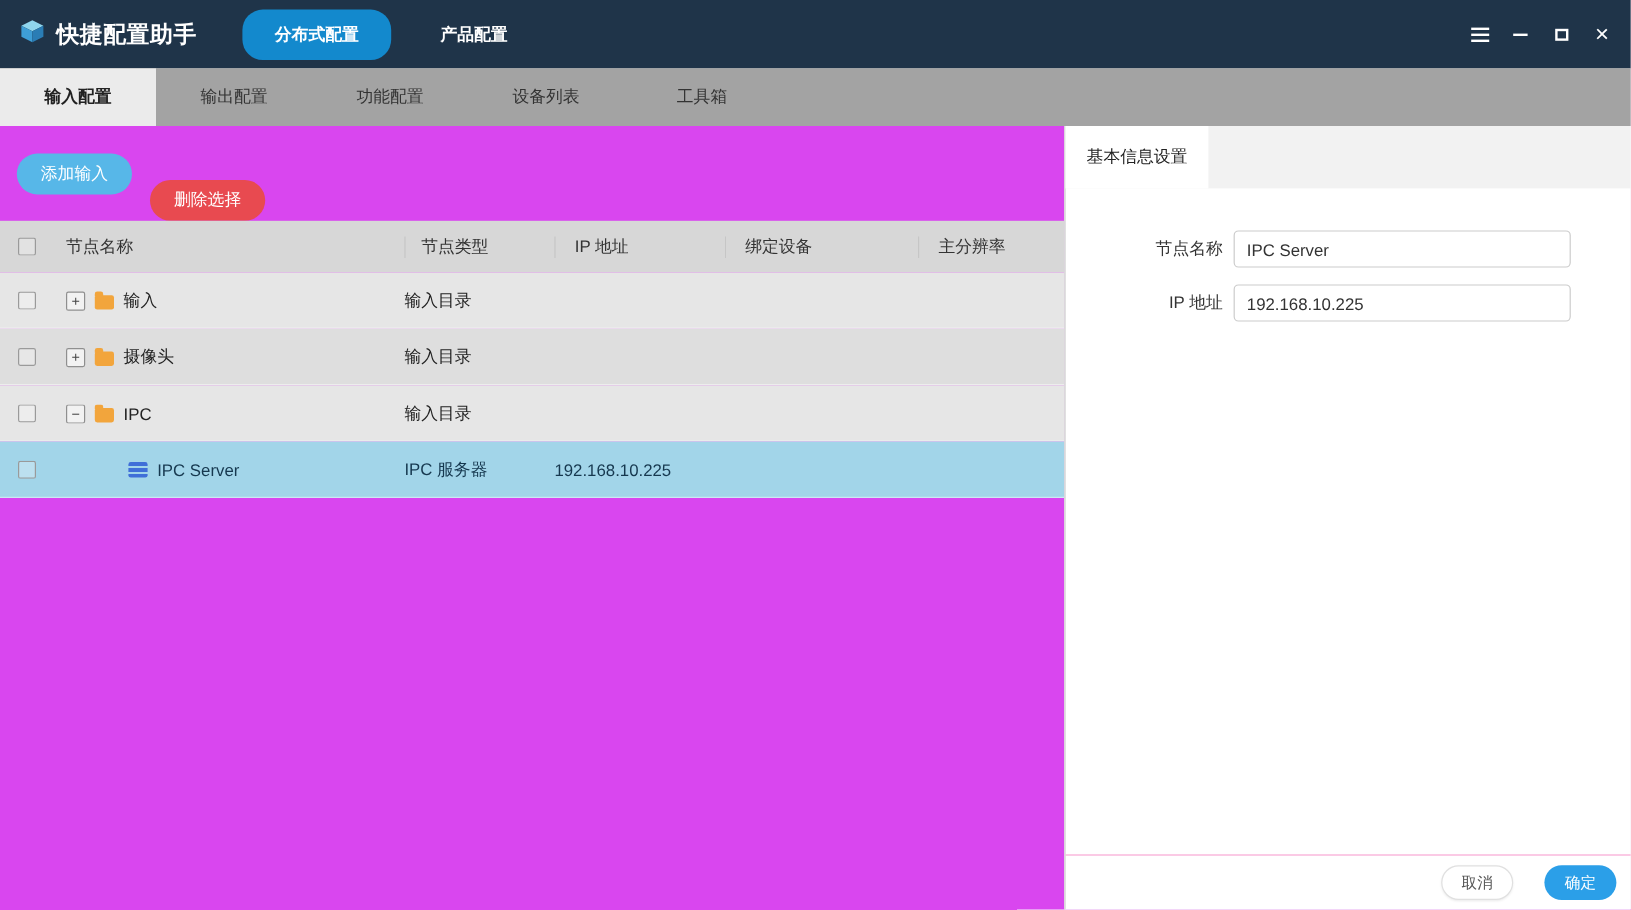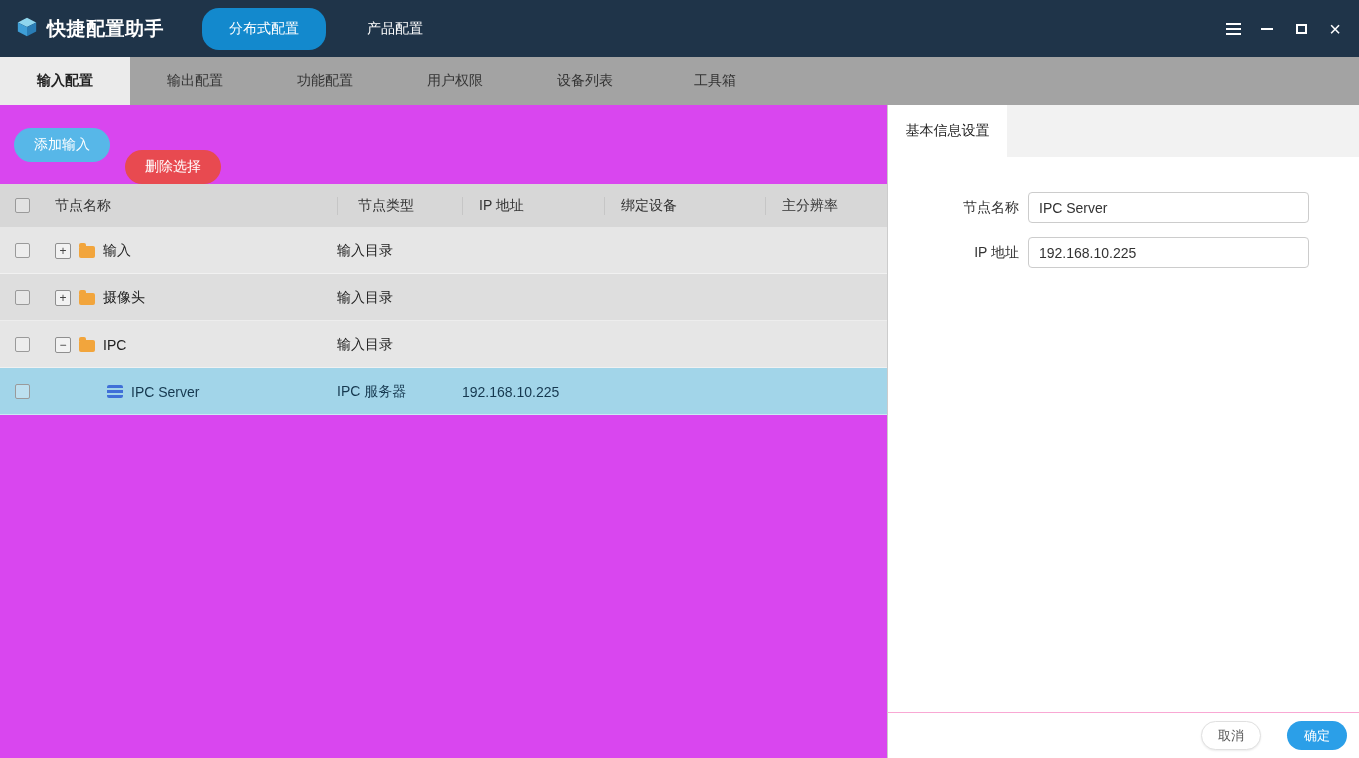--- a/index.html
+++ b/index.html
@@ -6,21 +6,21 @@
   html,body { width:1359px; height:758px; overflow:hidden; }
   body { font-family:"Liberation Sans", sans-serif; }
   .window { width:1359px; height:758px; display:flex; flex-direction:column; background:#ebebeb; }
 
   
   .titlebar { flex:0 0 57px; background:#1f3449; display:flex; align-items:center; color:#fff; }
   .app-id { display:flex; align-items:center; gap:9px; padding:0 16px; }
   .app-title { font-size:19px; font-weight:bold; letter-spacing:.5px; }
   .top-nav { display:flex; align-items:center; gap:14px; margin-left:22px; }
   .nav-pill { height:42px; padding:0 27px; border-radius:17px; border:none; background:transparent;
-              color:#fff; font-size:14px; font-weight:normal; font-family:inherit; cursor:pointer; }
+              color:#fff; font-size:14px; font-weight:bold; font-family:inherit; cursor:pointer; }
   .nav-pill.active { background:#1389cd; }
   .win-controls { margin-left:auto; display:flex; align-items:center; gap:10px; padding-right:12px; }
   .wc { width:24px; height:24px; display:flex; align-items:center; justify-content:center;
         color:#fff; cursor:pointer; font-size:20px; line-height:1; }
   .hamburger { width:15px; height:2px; background:#fff; box-shadow:0 -5px 0 0 #fff, 0 5px 0 0 #fff; }
   .minbar { width:12px; height:2px; background:#fff; }
   .maxbox { width:11px; height:10px; border:2px solid #fff; }
 
   
   .tabstrip { flex:0 0 48px; background:#a3a3a3; display:flex; }
@@ -46,21 +46,21 @@
   .trow.even { background:#dedede; }
   .trow.selected { background:#a2d5e9; color:#16384f; }
   .cell { display:flex; align-items:center; overflow:hidden; white-space:nowrap; }
   .c-check { flex:0 0 55px; padding-left:15px; }
   .c-name  { flex:0 0 282px; gap:8px; }
   .c-type  { flex:0 0 125px; }
   .c-ip    { flex:0 0 142px; }
   .c-bind  { flex:0 0 161px; }
   .c-res   { flex:1; }
   .thead .cell.sep { box-shadow:inset 1px 0 0 #c6c6c6; padding-left:17px; }
-  .thead .c-type.sep { padding-left:21px; }
+  .thead .c-type.sep { padding-left:14px; }
 
   .checkbox { width:15px; height:15px; border:1px solid #9a9a9a; border-radius:2px;
               background:rgba(255,255,255,.28); display:inline-block; cursor:pointer; }
   .expander { width:16px; height:16px; border:1px solid #8f8f8f; background:#f2f2f2; border-radius:2px;
               display:inline-flex; align-items:center; justify-content:center; font-size:12px;
               line-height:1; color:#444; cursor:pointer; flex:0 0 16px; }
   .folder { width:16px; height:12px; background:#f2a53c; border-radius:2px; position:relative;
             display:inline-block; flex:0 0 16px; margin-top:2px; }
   .folder::before { content:""; position:absolute; top:-3px; left:0; width:7px; height:4px;
                     background:#f2a53c; border-radius:2px 2px 0 0; }
@@ -117,21 +117,20 @@
           <span class="maxbox"></span>
         </span>
       <span class="wc">×</span>
     </div>
   </header>
 
   <div class="tabstrip">
     <div class="tab active">输入配置</div>
     <div class="tab">输出配置</div>
     <div class="tab">功能配置</div>
-    <div class="tab">用户权限</div>
     <div class="tab">设备列表</div>
     <div class="tab">工具箱</div>
   </div>
 
   <div class="content">
 
     <section class="left">
       <div class="toolbar">
         <button class="btn-add">添加输入</button>
         <button class="btn-del">删除选择</button>

